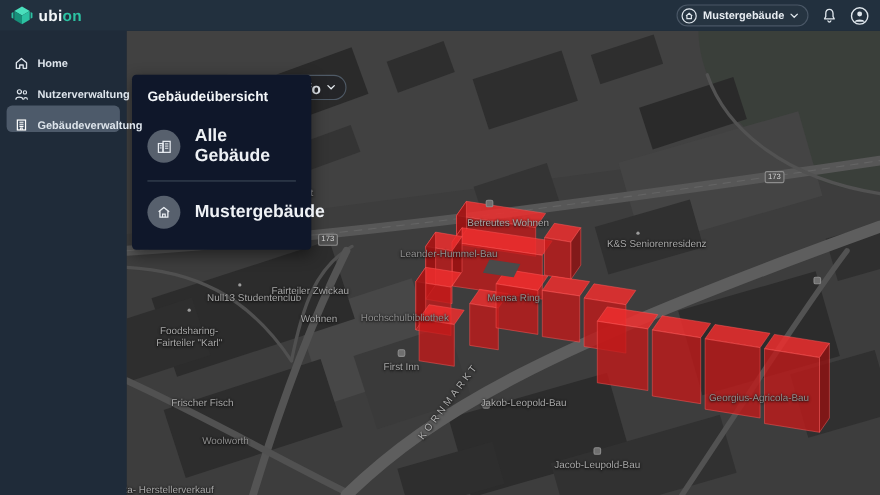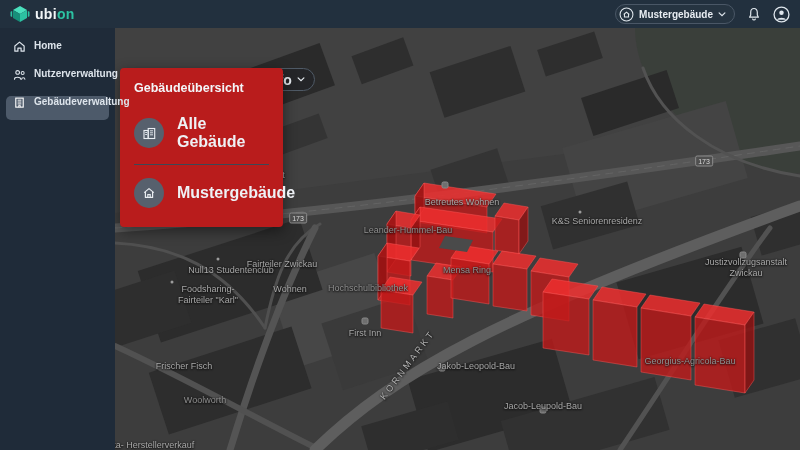--- a/index.html
+++ b/index.html
@@ -16,21 +16,21 @@
   .hdr-right { display:flex; align-items:center; gap:12px; }
   .building-pill { display:flex; align-items:center; gap:5px; height:20px;
     border:1px solid #4a5766; border-radius:11px; padding:0 8px 0 3px;
     color:#e8edf2; cursor:pointer; background:rgba(255,255,255,0.02); }
   .building-pill .txt { font-size:10px; font-weight:bold; }
   .icon-btn { display:flex; align-items:center; justify-content:center; cursor:pointer; color:#dfe6ec; }
 
   
   .sidebar { position:absolute; left:0; top:28px; width:115px; height:422px;
     background:#1f2b39; z-index:40; padding-top:8px; }
-  .side-item { display:flex; align-items:flex-start; gap:8px; height:24px; margin:4px 6px;
+  .side-item { display:flex; align-items:flex-end; gap:8px; height:24px; margin:4px 6px;
     padding:0 7px; border-radius:5px; color:#dde4eb; cursor:pointer; }
   .side-item.active { background:#4d5a6a; }
   .side-item .s-label { font-size:10px; font-weight:600; white-space:nowrap; }
   .side-item svg { flex:0 0 auto; }
 
   
   .map { position:absolute; left:115px; top:28px; width:685px; height:422px;
     background:#3d3d3d; overflow:hidden; z-index:10; }
   .map svg.base { position:absolute; left:0; top:0; }
 
@@ -52,21 +52,21 @@
     gap:30px; z-index:20;margin-top:32px; }
   .btn-blue { display:flex; align-items:center; gap:6px; height:22px; padding:0 11px;
     background:#2d63f5; border-radius:5px; color:#fff; font-size:11px; font-weight:bold;
     cursor:pointer; box-shadow:0 1px 3px rgba(0,0,0,.4); }
   .info-pill { display:flex; align-items:center; gap:5px; height:23px; padding:0 9px 0 4px;
     border:1.5px solid #4f5a66; border-radius:12px; color:#e8edf2; cursor:pointer;
     background:rgba(18,25,34,.25); }
   .info-pill .txt { font-size:14px; font-weight:bold; }
 
   
-  .panel { position:absolute; left:5px; top:40px; width:163px; background:#b91c1c;
+  .panel { position:absolute; left:5px; top:40px; width:163px; background:#0f172a;
     border-radius:4px; z-index:25; padding:13px 14px 12px 14px;
     box-shadow:0 4px 14px rgba(0,0,0,.45); }
   .panel-title { font-size:12.5px; font-weight:bold; color:#f3f6f9; margin-bottom:13px; }
   .panel-item { display:flex; align-items:center; gap:13px; padding:7px 0; cursor:pointer; }
   .panel-item .circ { width:30px; height:30px; border-radius:50%; background:#57606d;
     display:flex; align-items:center; justify-content:center; color:#e9edf2; flex:0 0 auto; }
   .panel-item .p-label { font-size:16px; font-weight:600; color:#eef1f5; }
   .panel-divider { height:1px; background:#3c4856; margin:6px 0; }
 </style>
 </head>
@@ -237,36 +237,34 @@
   <div class="poi-sq" style="left:628px; top:227px;"></div>
   <div class="poi-dot" style="left:103px; top:231px;"></div>
   <div class="poi-dot" style="left:57px;  top:254px;"></div>
   <div class="poi-sq" style="left:250px; top:293px;"></div>
   <div class="poi-sq" style="left:327px; top:340px;"></div>
   <div class="poi-sq" style="left:428px; top:382px;"></div>
 
   <span class="lbl" style="left:140px; top:148px;">Grundbuchamt</span>
   <span class="lbl" style="left:347px; top:175px;">Betreutes Wohnen</span>
   <span class="lbl" style="left:482px; top:194px;">K&amp;S Seniorenresidenz</span>
-  <span class="lbl" style="left:631px; top:240px;">Justizvollzugsanstalt
-Zwickau</span>
   <span class="lbl" style="left:103px; top:243px;margin-left:13px;">Null13 Studentenclub</span>
   <span class="lbl" style="left:167px; top:237px;">Fairteiler Zwickau</span>
   <span class="lbl" style="left:175px; top:262px;">Wohnen</span>
-  <span class="lbl" style="left:57px; top:267px;margin-left:36px;">Foodsharing-
+  <span class="lbl" style="left:57px; top:279px;">Foodsharing-
 Fairteiler "Karl"</span>
   <span class="lbl bld" style="left:253px; top:261px;">Hochschulbibliothek</span>
   <span class="lbl bld" style="left:308px; top:243px;margin-left:44px;">Mensa Ring</span>
   <span class="lbl bld" style="left:293px; top:203px;">Leander-Hummel-Bau</span>
   <span class="lbl" style="left:250px; top:306px;">First Inn</span>
   <span class="lbl street" style="left:293px; top:337px; transform:translate(-50%,-50%) rotate(-53deg);">KORNMARKT</span>
   <span class="lbl" style="left:361px; top:339px;">Jakob-Leopold-Bau</span>
   <span class="lbl" style="left:69px; top:339px;">Frischer Fisch</span>
   <span class="lbl bld" style="left:90px; top:373px;">Woolworth</span>
-  <span class="lbl" style="left:428px; top:379px;">Jacob-Leupold-Bau</span>
+  <span class="lbl" style="left:428px; top:395px;">Jacob-Leupold-Bau</span>
   <span class="lbl bld" style="left:575px; top:334px;">Georgius-Agricola-Bau</span>
   <span class="lbl" style="left:30px; top:418px;">con-ta- Herstellerverkauf</span>
   <span class="shield" style="left:183px; top:190px;">173</span>
   <span class="shield" style="left:589px; top:133px;">173</span>
 
   <div class="map-toolbar">
     <div class="btn-blue">
       <svg width="13" height="11" viewBox="0 0 13 11">
         <path d="M1.5 1.8 H11 M1.5 5.5 H8 M1.5 9.2 H5" stroke="#fff" stroke-width="1.6" stroke-linecap="round"></path>
       </svg>

